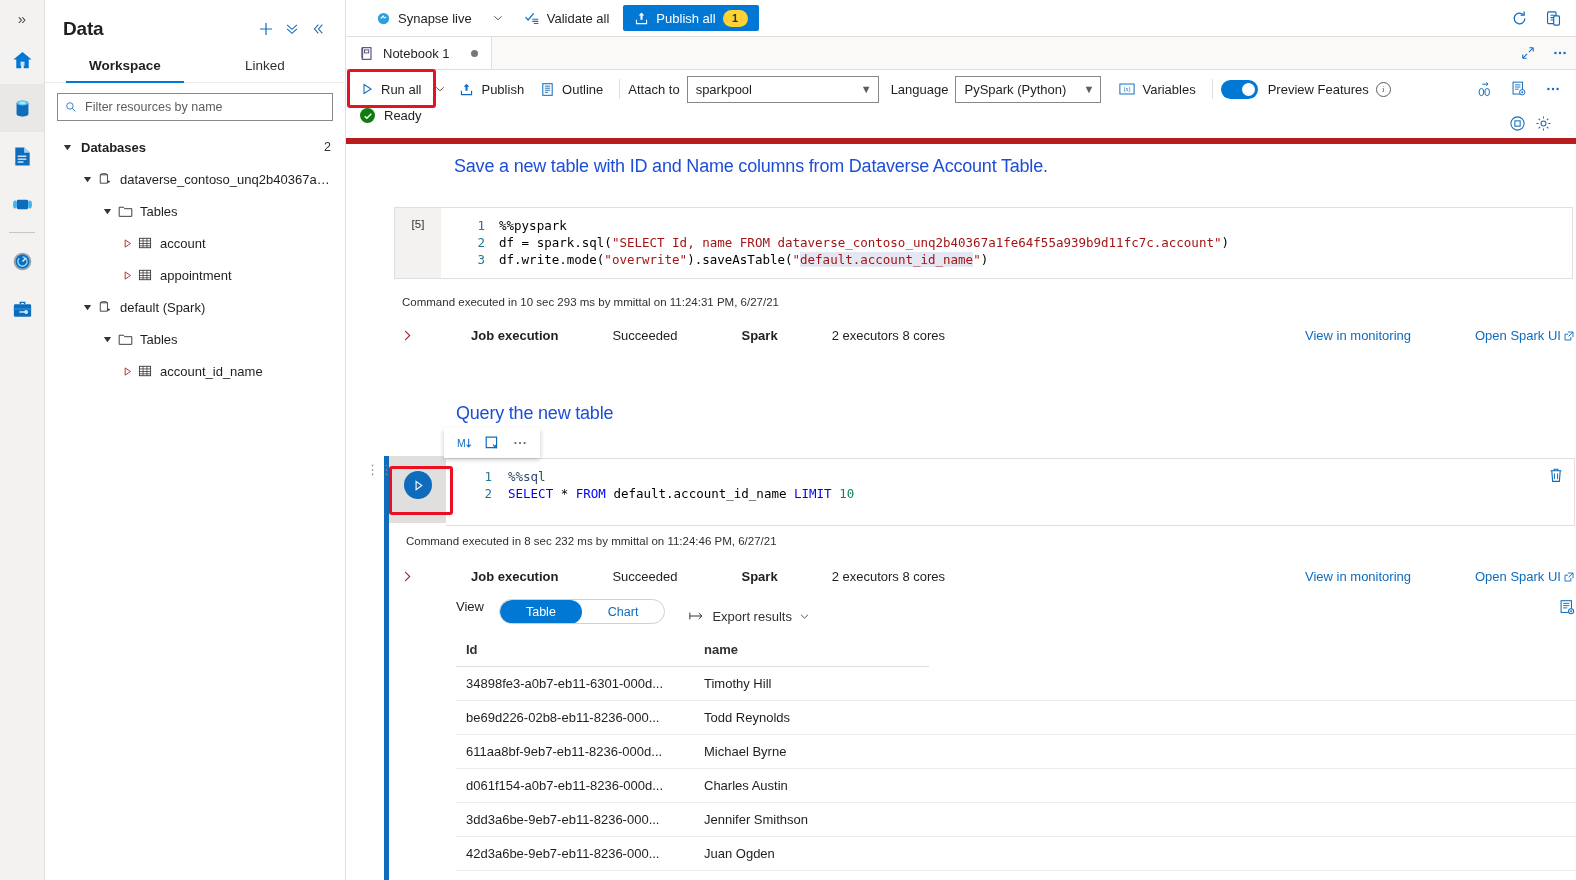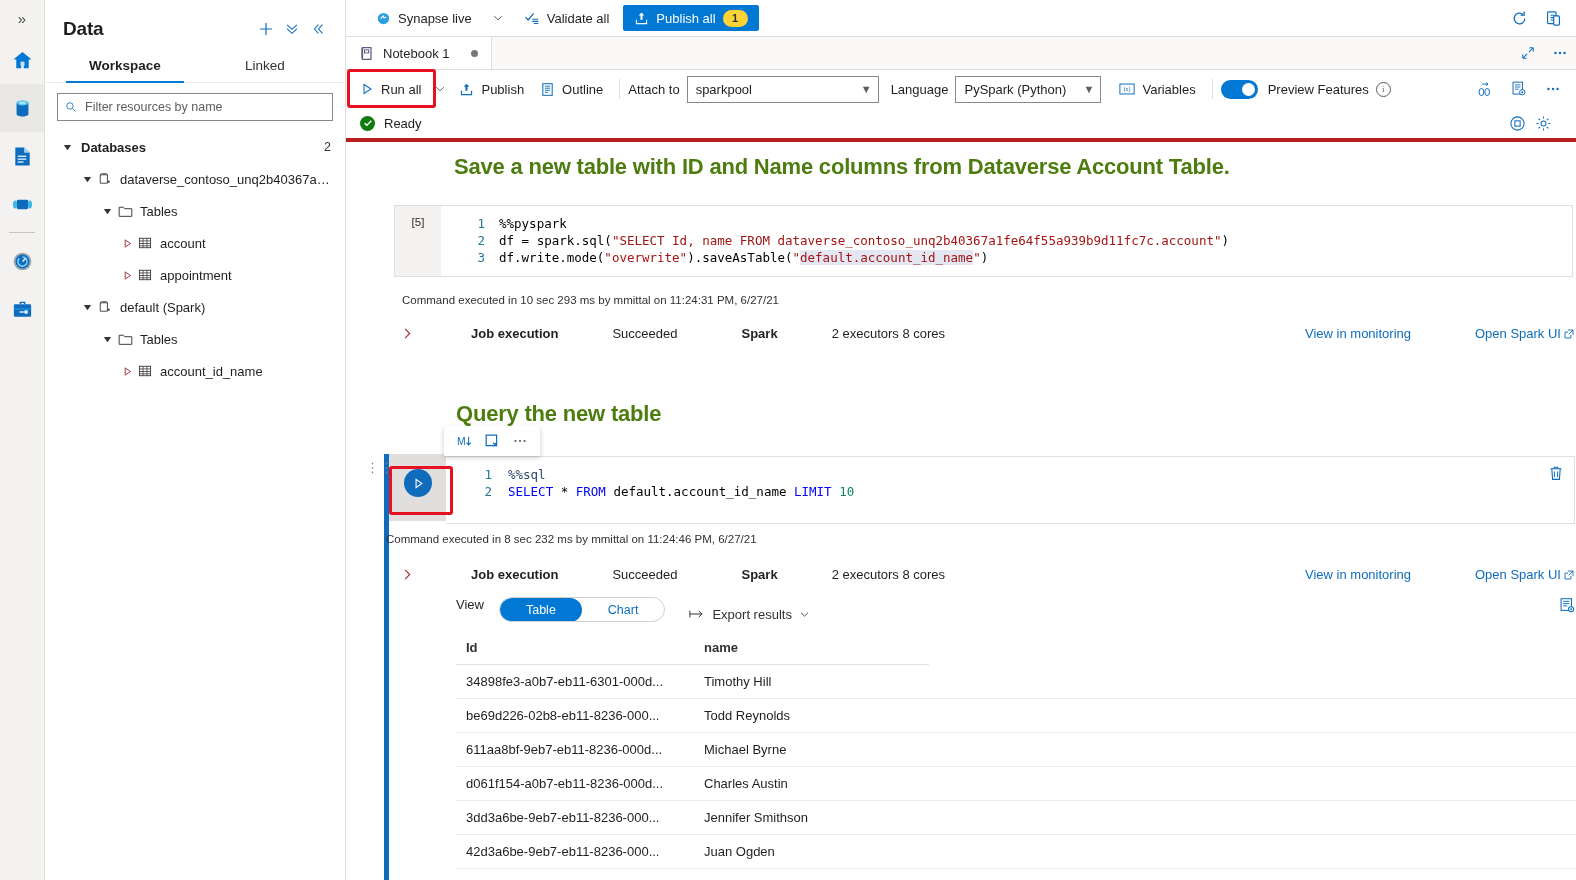--- a/index.html
+++ b/index.html
@@ -72,32 +72,32 @@
   .nb-lab{color:#201f1e;margin-right:7px;}
   .nb-sel{display:flex;align-items:center;justify-content:space-between;border:1px solid #8a8886;height:25px;
           padding:0 6px 0 8px;min-width:130px;background:#fff;cursor:pointer;font-size:13px;color:#201f1e;}
   .nb-sel .cv{color:#605e5c;margin-left:8px;font-size:11px;}
   .toggle{width:37px;height:19px;border-radius:10px;background:#0078d4;position:relative;cursor:pointer;flex:0 0 37px;}
   .toggle:after{content:"";position:absolute;right:3px;top:3px;width:13px;height:13px;border-radius:50%;background:#fff;}
   .info-c{width:13px;height:13px;border-radius:50%;border:1px solid #605e5c;color:#605e5c;font-size:9px;
           display:inline-flex;align-items:center;justify-content:center;font-family:"Liberation Serif",serif;}
 
   
-  .statusbar{height:30px;display:flex;align-items:center;padding:0 14px;border-bottom:4px solid #b91c1c;flex:0 0 30px;}
+  .statusbar{height:30px;display:flex;align-items:flex-start;padding:0 14px;border-bottom:6px solid #b91c1c;flex:0 0 30px;}
   .st-ok{width:15px;height:15px;border-radius:50%;background:#107c10;display:flex;align-items:center;
          justify-content:center;margin-right:9px;}
   .st-ok svg{display:block;}
   .st-txt{font-size:13px;color:#201f1e;}
   .st-sp{flex:1;}
   .st-ic{width:26px;height:30px;display:flex;align-items:center;justify-content:center;color:#0f6cbd;cursor:pointer;}
 
   
   .canvas{flex:1;overflow:hidden;position:relative;background:#fff;}
 
-  .md-title{font-size:22px;font-weight:700;color:#4d7c0f;letter-spacing:-.2px;}
+  .md-title{font-size:18px;font-weight:400;color:#1d4ed8;letter-spacing:-.2px;}
 
   
   .cell{display:flex;background:#fff;border:1px solid #e1dfdd;}
   .gutter{width:46px;flex:0 0 46px;background:#f3f2f1;font-size:11.5px;color:#323130;
           display:flex;justify-content:center;padding-top:10px;}
   .codearea{flex:1;display:flex;padding:9px 0 10px 0;min-width:0;}
   .lnums{width:44px;flex:0 0 44px;text-align:right;padding-right:14px;color:#237893;
          font-family:"DejaVu Sans Mono",monospace;font-size:12.5px;line-height:17px;}
   .code{font-family:"DejaVu Sans Mono",monospace;font-size:12.5px;line-height:17px;color:#000;white-space:pre;}
   .s-str{color:#a31515;}
@@ -609,21 +609,21 @@
         </div>
         <div style="position:absolute;right:10px;top:8px;">
           <svg width="16" height="17" viewBox="0 0 16 17">
             <path d="M2.6 3.8h10.8M6.2 3.8V2.2h3.6v1.6" stroke="#0f6cbd" stroke-width="1.1" fill="none"></path>
             <path d="M3.8 3.8l.8 10.6h6.8l.8-10.6" stroke="#0f6cbd" stroke-width="1.1" fill="none"></path>
             <path d="M6.4 6.4v5.8M9.6 6.4v5.8" stroke="#0f6cbd" stroke-width="1"></path>
           </svg>
         </div>
       </div>
 
-      <div class="exec-note" style="position:absolute;left:40px;top:391px;">Command executed in 8 sec 232 ms by mmittal on 11:24:46 PM, 6/27/21</div>
+      <div class="exec-note" style="position:absolute;left:60px;top:391px;">Command executed in 8 sec 232 ms by mmittal on 11:24:46 PM, 6/27/21</div>
 
       <div class="job-row" style="position:absolute;left:56px;top:425px;width:1172px;">
         <span class="job-chev">
           <svg width="11" height="13" viewBox="0 0 12 14">
               <path d="M3.4 2l5 5-5 5" stroke="#a4262c" stroke-width="1.2" fill="none"></path>
             </svg>
         </span>
         <span class="bold">Job execution</span>
         <span style="margin-left:6px">Succeeded</span>
         <span class="bold" style="margin-left:16px">Spark</span>

